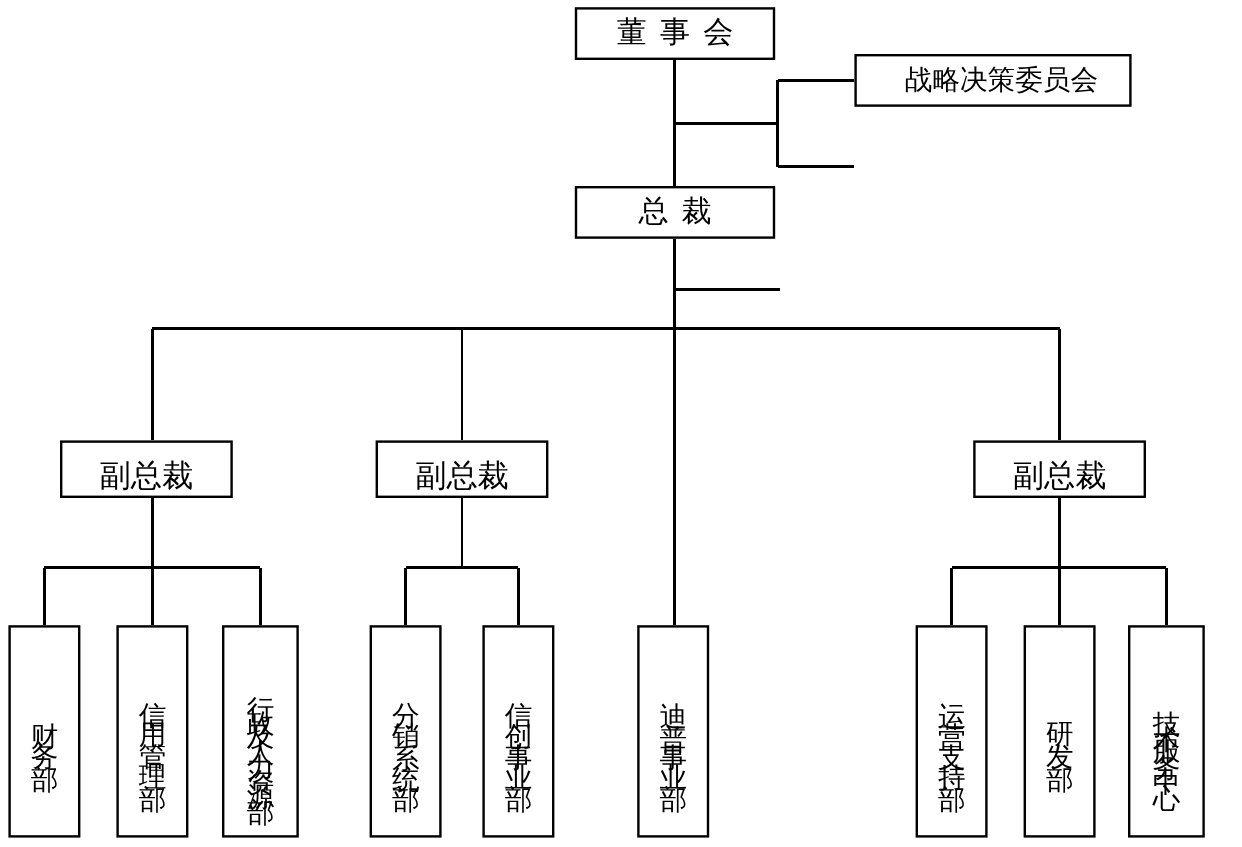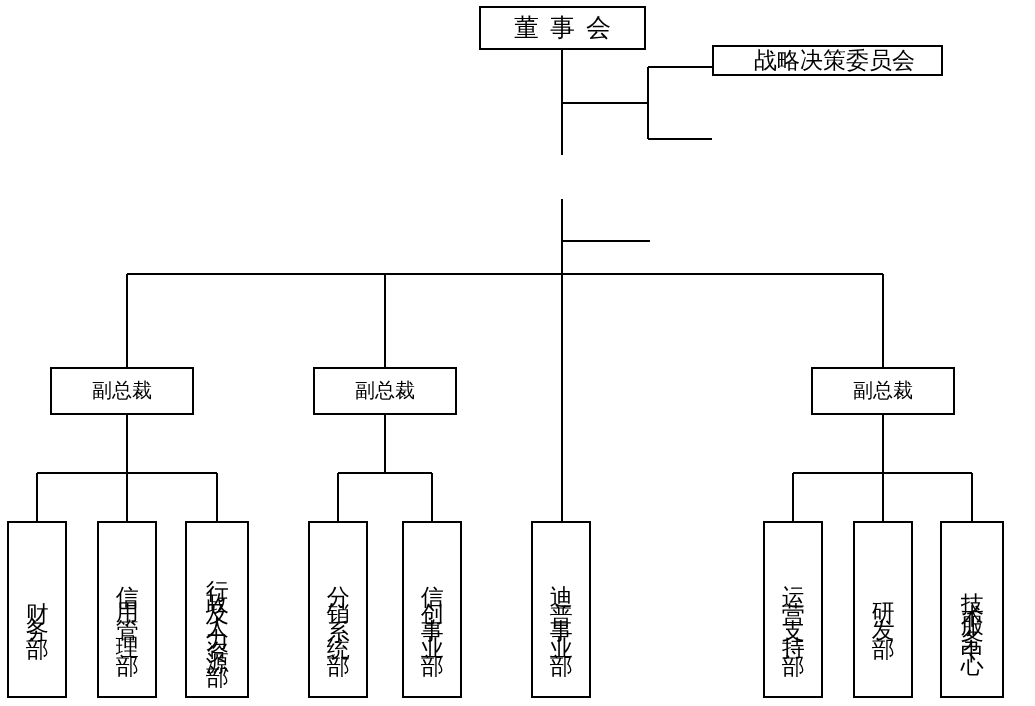--- a/index.html
+++ b/index.html
@@ -43,22 +43,23 @@
   }
   .node.committee {
     font-size: 23px;
     letter-spacing: 0px;
   }
   .node.committee-small {
     font-size: 21px;
     letter-spacing: 0px;
   }
   .node.vp {
-    font-size: 20px;
+    font-size: 26px;
     letter-spacing: 0px;
+    align-items: flex-end;
   }
   
   .node.dept {
     font-size: 23px;
     padding: 8px 2px;
     align-items: center;
   }
   .node.dept .vtext {
     writing-mode: vertical-rl;
     text-orientation: upright;
@@ -112,25 +113,28 @@
       <line x1="793" y1="473" x2="793" y2="521"></line>
       <line x1="883" y1="473" x2="883" y2="521"></line>
       <line x1="972" y1="473" x2="972" y2="521"></line>
     </g>
   </svg>
 
   <div class="node spaced" style="left:479px; top:6px; width:167px; height:44px;">
     <span>董事会</span>
   </div>
 
-  <div class="node committee" style="left:712px; top:45px; width:231px; height:31px;padding-left:14px;">
+  <div class="node committee" style="left:712px; top:45px; width:231px; height:44px;padding-left:14px;">
     <span>战略决策委员会</span>
   </div>
 
 
+  <div class="node spaced" style="left:479px; top:155px; width:167px; height:44px;">
+    <span>总裁</span>
+  </div>
 
 
   <div class="node vp" style="left:50px; top:367px; width:144px; height:48px;">
     <span>副总裁</span>
   </div>
 
   <div class="node vp" style="left:313px; top:367px; width:144px; height:48px;">
     <span>副总裁</span>
   </div>
 

